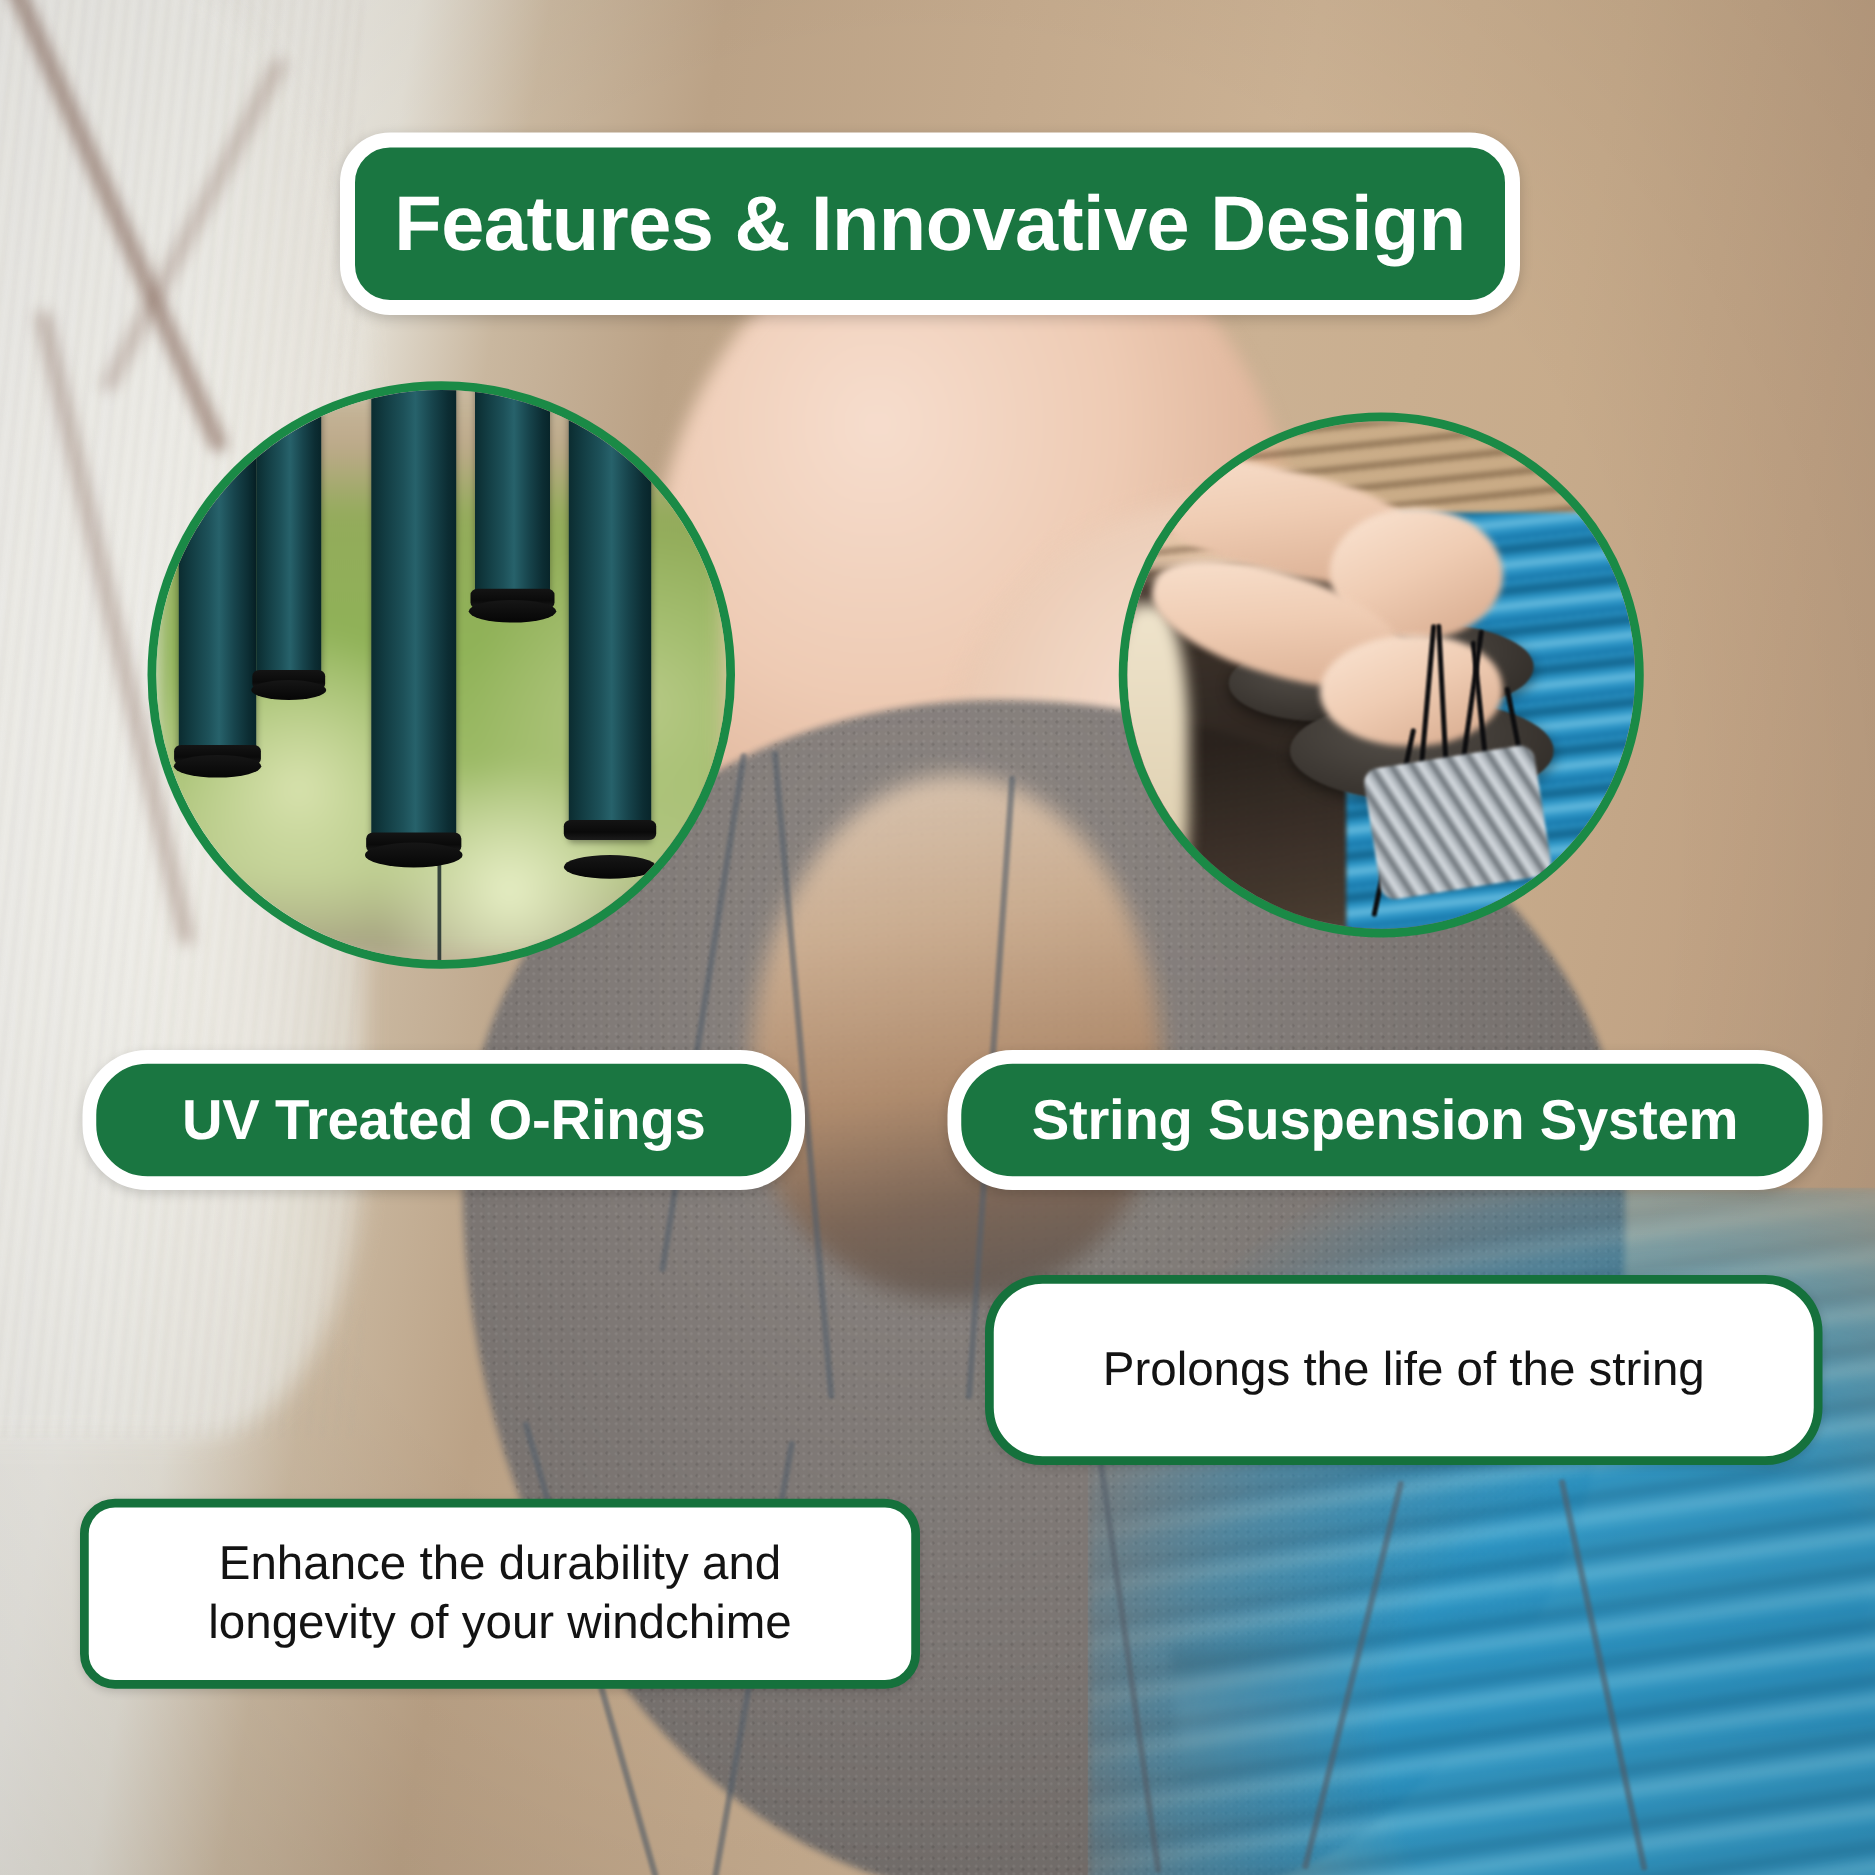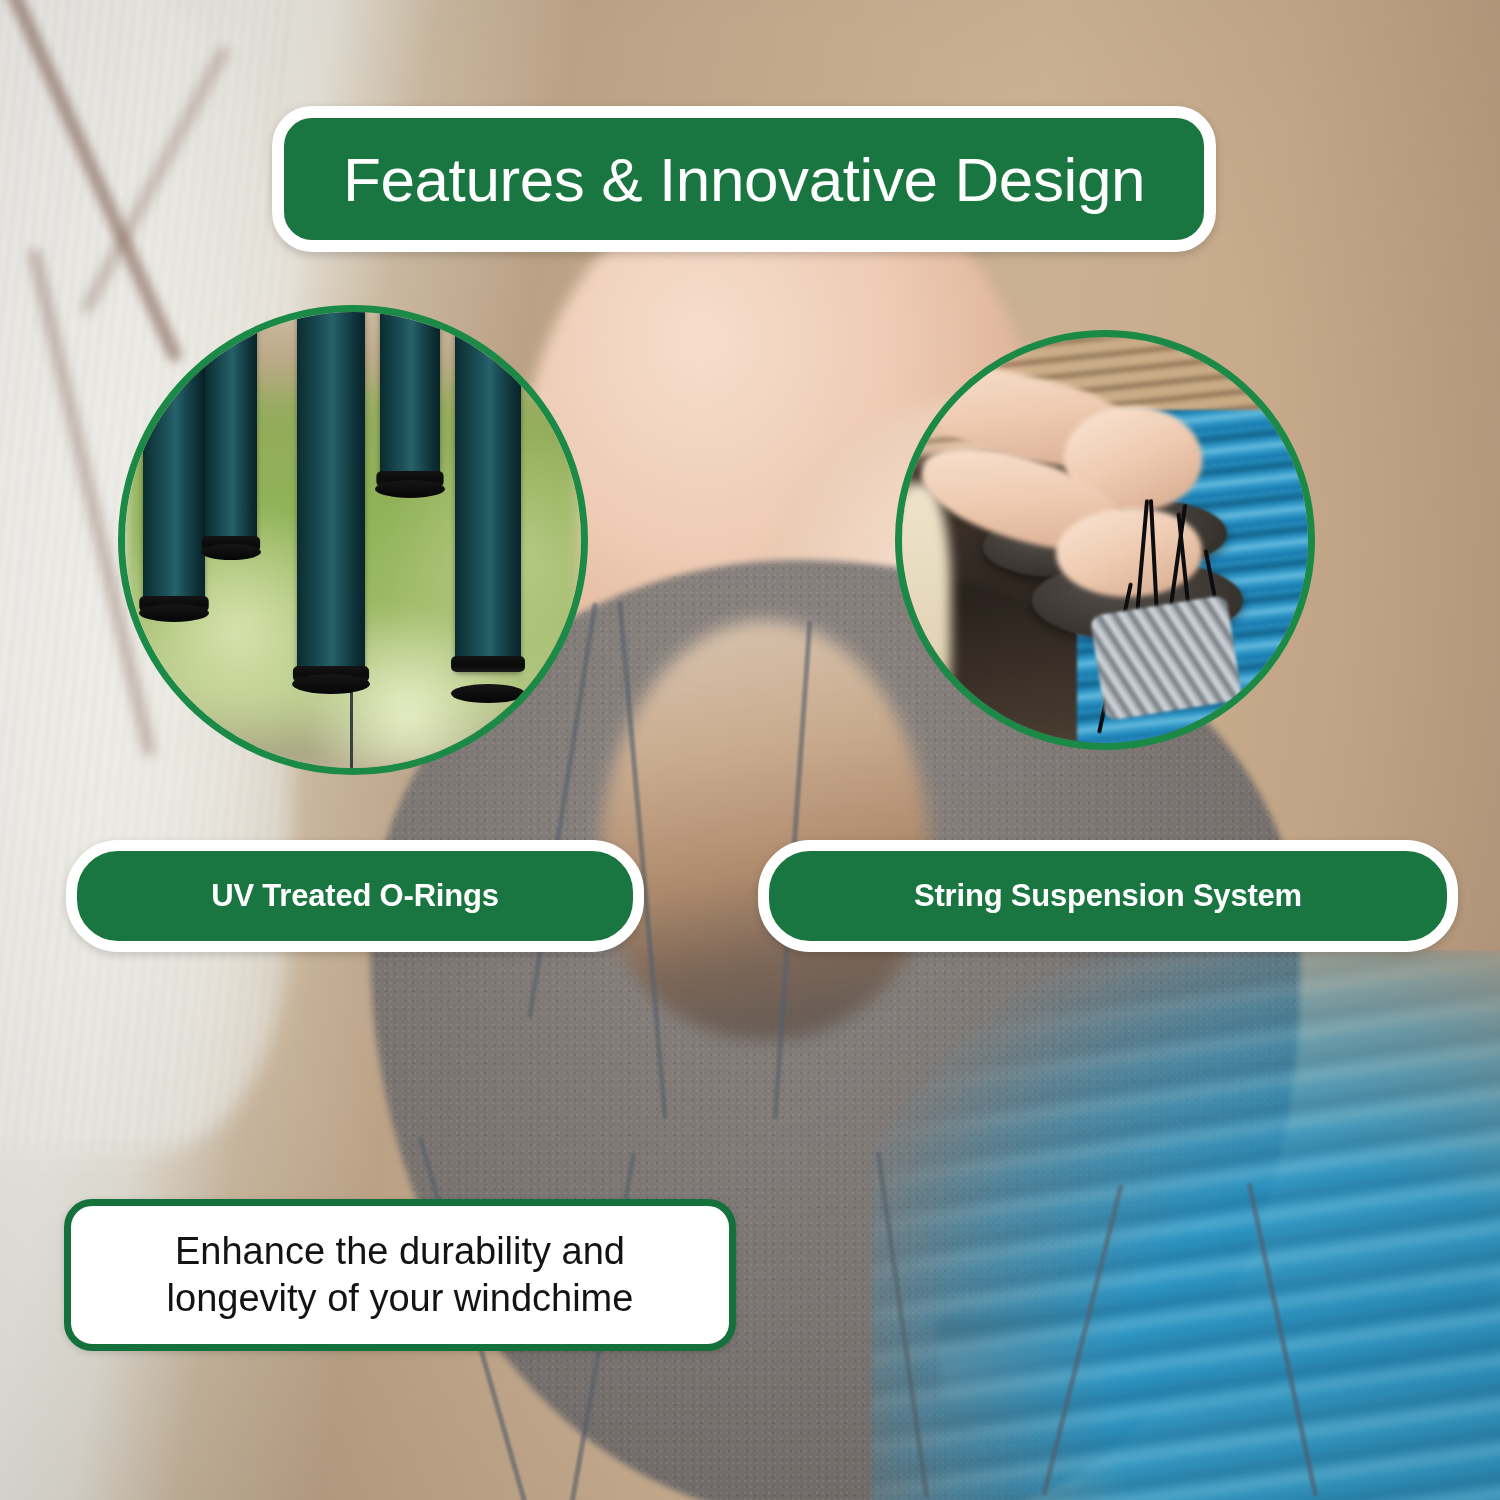--- a/index.html
+++ b/index.html
@@ -188,21 +188,21 @@
     border-radius: 40px;
     box-sizing: border-box;
     display: flex;
     align-items: center;
     justify-content: center;
     box-shadow: 0 3px 10px rgba(0,0,0,.18);
   }
   .title-pill span {
     color: #ffffff;
     font-size: 62px;
-    font-weight: 400;
+    font-weight: 700;
     letter-spacing: -0.4px;
     white-space: nowrap;
   }
 
   
   .photo-circle {
     position: absolute;
     border-radius: 50%;
     border: 7px solid #1a8a46;
     box-sizing: border-box;
@@ -321,21 +321,21 @@
     border: 11px solid #ffffff;
     border-radius: 52px;
     box-sizing: border-box;
     display: flex;
     align-items: center;
     justify-content: center;
     box-shadow: 0 3px 9px rgba(0,0,0,.16);
   }
   .sec-pill span {
     color: #ffffff;
-    font-size: 31px;
+    font-size: 45px;
     font-weight: 700;
     white-space: nowrap;
     letter-spacing: -0.2px;
   }
   #pill-left  { left: 66px;  top: 840px; width: 578px; height: 112px; }
   #pill-right { left: 758px; top: 840px; width: 700px; height: 112px; }
 
   
   .card {
     position: absolute;
@@ -443,14 +443,17 @@
   <div class="sec-pill" id="pill-left">
     <span>UV Treated O-Rings</span>
   </div>
   <div class="sec-pill" id="pill-right">
     <span>String Suspension System</span>
   </div>
 
   <div class="card" id="card-l2">
     <span>Enhance the durability and longevity of your windchime</span>
   </div>
+  <div class="card" id="card-r1">
+    <span>Prolongs the life of the string</span>
+  </div>
 
 </div>
 
 </body></html>

